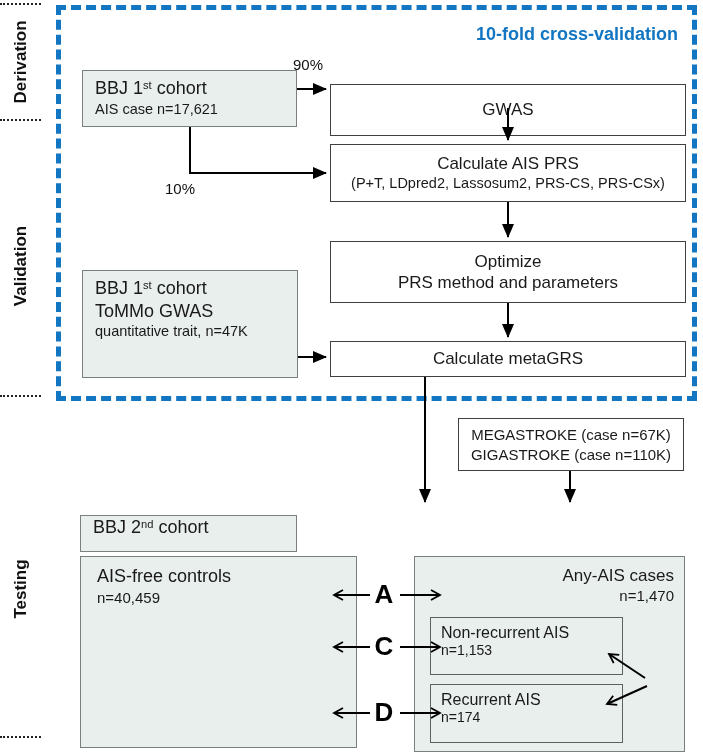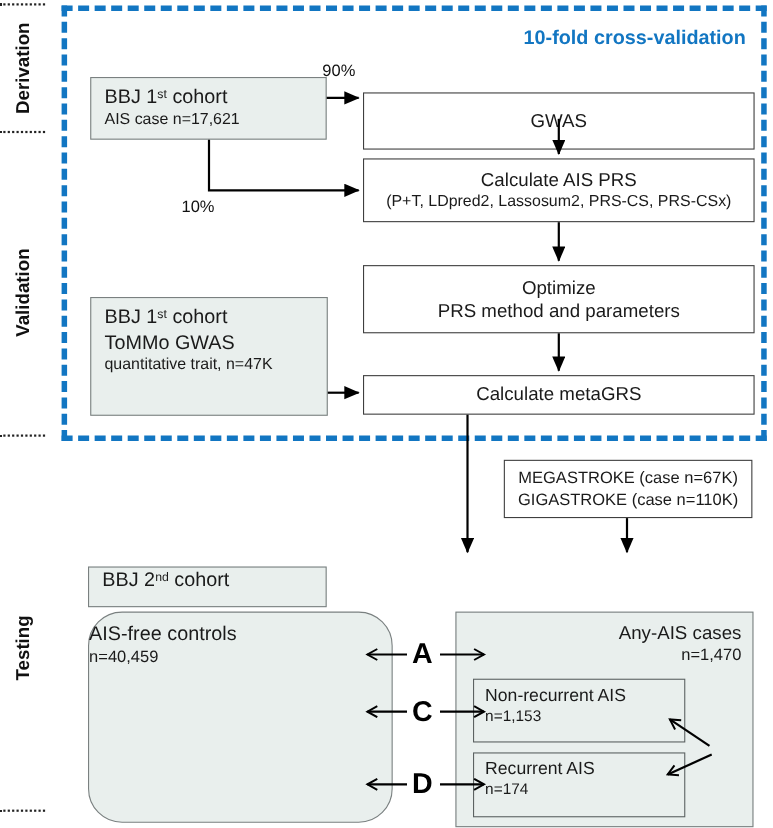--- a/index.html
+++ b/index.html
@@ -88,21 +88,21 @@
   <div class="wbox boxlayer center" style="left:458px;top:418px;width:226px;height:53px;">
     <div class="t-sub" style="font-size:15px;">MEGASTROKE (case n=67K)</div>
     <div class="t-sub" style="font-size:15px;">GIGASTROKE (case n=110K)</div>
   </div>
 
 
   <div class="fbox boxlayer" style="left:80px;top:515px;width:217px;height:37px;display:flex;padding-left:12px;">
     <div class="t-main"><span>BBJ 2</span><span class="sup">nd</span><span> cohort</span></div>
   </div>
 
-  <div class="fbox boxlayer" style="left:80px;top:556px;width:277px;height:192px;padding:8px 0 0 0;border-radius:31px;">
+  <div class="fbox boxlayer" style="left:80px;top:556px;width:277px;height:192px;padding:8px 0 0 16px;">
     <div class="t-main">AIS-free controls</div>
     <div class="t-sub" style="font-size:15px;">n=40,459</div>
   </div>
 
   <div class="fbox boxlayer" style="left:414px;top:556px;width:271px;height:196px;">
     <div style="text-align:right;padding:8px 10px 0 0;">
       <div class="t-mid">Any-AIS cases</div>
       <div class="t-sub" style="font-size:15px;">n=1,470</div>
     </div>
   </div>

